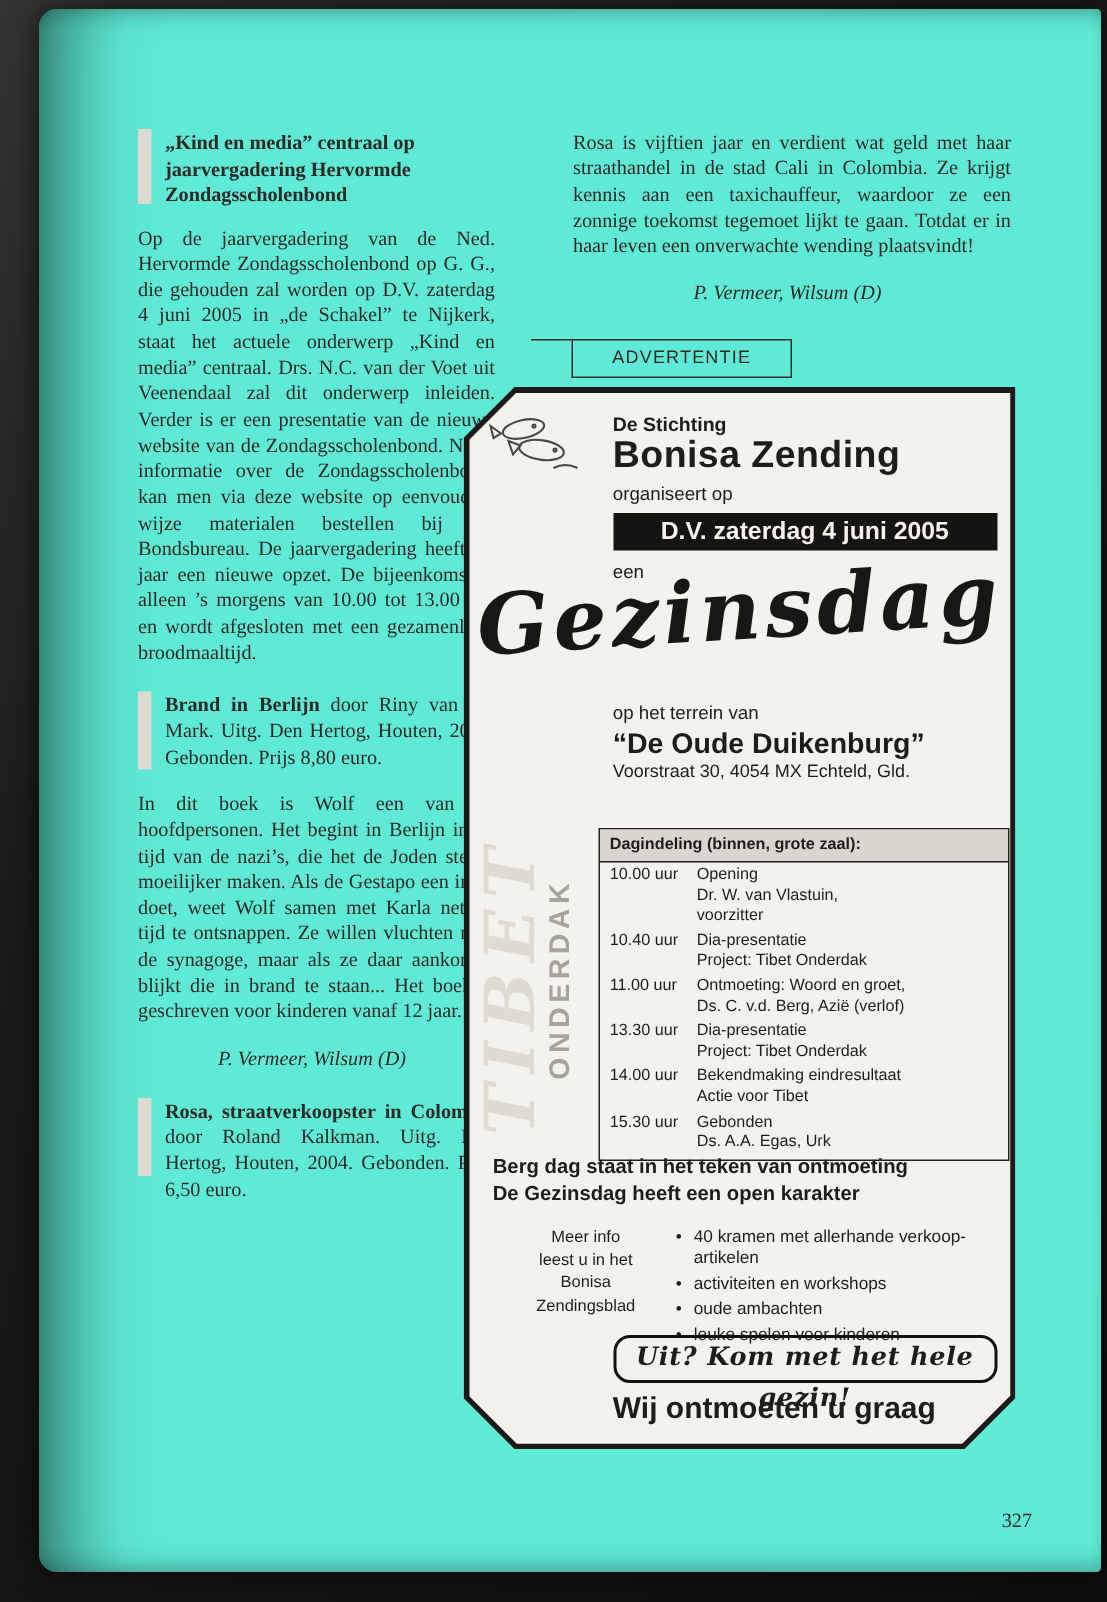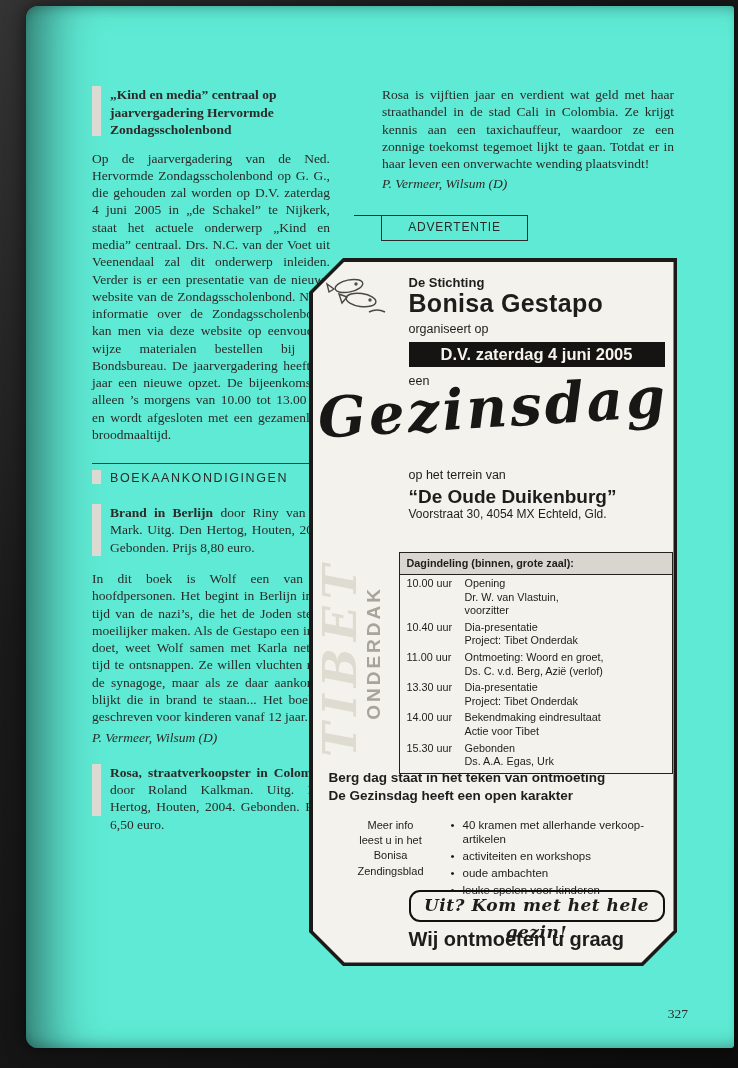--- a/index.html
+++ b/index.html
@@ -22,21 +22,21 @@
   .titled{display:flex;gap:9px;text-align:left;}
   .gray-bar{width:9px;background:#dcdad2;flex:none;}
   .article-title{font-weight:bold;font-size:13.5px;line-height:1.3;}
   .body-par{margin-top:11px;}
   .section-header{margin-top:20px;border-top:1.4px solid #3c3b38;padding-top:6px;display:flex;gap:9px;
     font-family:"Liberation Sans",sans-serif;font-size:12.5px;letter-spacing:1.6px;text-align:left;}
   .section-header .gray-bar{height:14px;}
   .book-entry{margin-top:18px;}
   .book-entry .gray-bar{height:52px;}
   .book-text{flex:1;text-align:justify;}
-  .attribution{text-align:left;font-style:italic;padding-right:6px;margin-top:3px;}
+  .attribution{text-align:center;font-style:italic;padding-right:6px;margin-top:14px;}
   .advert-label-row{margin-top:22px;margin-left:-28px;width:174px;border-top:1.6px solid #2c2b29;}
   .advert-label-box{display:block;margin-left:27px;border:1.6px solid #2c2b29;border-top:none;
     text-align:center;padding:4px 0 5px;font-family:"Liberation Sans",sans-serif;
     font-size:12px;letter-spacing:.8px;}
   .page-number{position:absolute;right:46px;top:1000px;font-size:13.5px;}
 
   
   .ad-outer{position:absolute;left:283px;top:252px;width:368px;height:708px;background:#1b1a18;
     clip-path:polygon(34px 0,100% 0,100% calc(100% - 34px),calc(100% - 34px) 100%,34px 100%,0 calc(100% - 34px),0 34px);}
   .ad-inner{position:absolute;left:3.5px;top:3.5px;right:3.5px;bottom:3.5px;background:#f4f2ec;
@@ -83,24 +83,20 @@
 
 <div class="page">
 
   <div class="col-left">
     <div class="titled">
       <div class="gray-bar" style="height:50px"></div>
       <div class="article-title">„Kind en media” centraal op jaarvergadering Hervormde Zondagsscholenbond</div>
     </div>
     <div class="body-par">Op de jaarvergadering van de Ned. Hervormde Zondagsscholenbond op G. G., die gehouden zal worden op D.V. zaterdag 4 juni 2005 in „de Schakel” te Nijkerk, staat het actuele onderwerp „Kind en media” centraal. Drs. N.C. van der Voet uit Veenendaal zal dit onderwerp inleiden. Verder is er een presentatie van de nieuwe website van de Zondagsscholenbond. Naast informatie over de Zondagsscholenbond, kan men via deze website op eenvoudige wijze materialen bestellen bij het Bondsbureau. De jaarvergadering heeft dit jaar een nieuwe opzet. De bijeenkomst is alleen ’s morgens van 10.00 tot 13.00 uur en wordt afgesloten met een gezamenlijke broodmaaltijd.</div>
 
-    <div class="section-header">
-      <div class="gray-bar"></div>
-      <span>BOEKAANKONDIGINGEN</span>
-    </div>
 
     <div class="titled book-entry">
       <div class="gray-bar"></div>
       <div class="book-text">
         <strong>Brand in Berlijn</strong><span> door Riny van der Mark. Uitg. Den Hertog, Houten, 2004. Gebonden. Prijs 8,80 euro.</span>
       </div>
     </div>
     <div class="body-par" style="margin-top:14px">In dit boek is Wolf een van de hoofdpersonen. Het begint in Berlijn in de tijd van de nazi’s, die het de Joden steeds moeilijker maken. Als de Gestapo een inval doet, weet Wolf samen met Karla net op tijd te ontsnappen. Ze willen vluchten naar de synagoge, maar als ze daar aankomen blijkt die in brand te staan... Het boek is geschreven voor kinderen vanaf 12 jaar.</div>
     <div class="attribution">P. Vermeer, Wilsum (D)</div>
 
@@ -132,21 +128,21 @@
           <path d="M11 15 L4 10 L6 18 Z"></path>
           <ellipse cx="38" cy="26" rx="15" ry="6.5" transform="rotate(8 38 26)"></ellipse>
           <path d="M24 23 L16 20 L19 29 Z"></path>
           <circle cx="33" cy="10" r="1"></circle>
           <circle cx="47" cy="26" r="1"></circle>
           <path d="M46 38 q8 -4 16 0"></path>
         </g>
       </svg>
 
       <div class="ad-stichting">De Stichting</div>
-      <div class="ad-orgname">Bonisa Gestapo</div>
+      <div class="ad-orgname">Bonisa Zending</div>
       <div class="ad-organiseert">organiseert op</div>
       <div class="ad-datebar">D.V. zaterdag 4 juni 2005</div>
       <div class="ad-een">een</div>
       <div class="ad-eventname">Gezinsdag</div>
       <div class="ad-terrein">op het terrein van</div>
       <div class="ad-locname">“De Oude Duikenburg”</div>
       <div class="ad-locaddr">Voorstraat 30, 4054 MX Echteld, Gld.</div>
 
       <div class="ad-table">
         <div class="sched-header">Dagindeling (binnen, grote zaal):</div>

